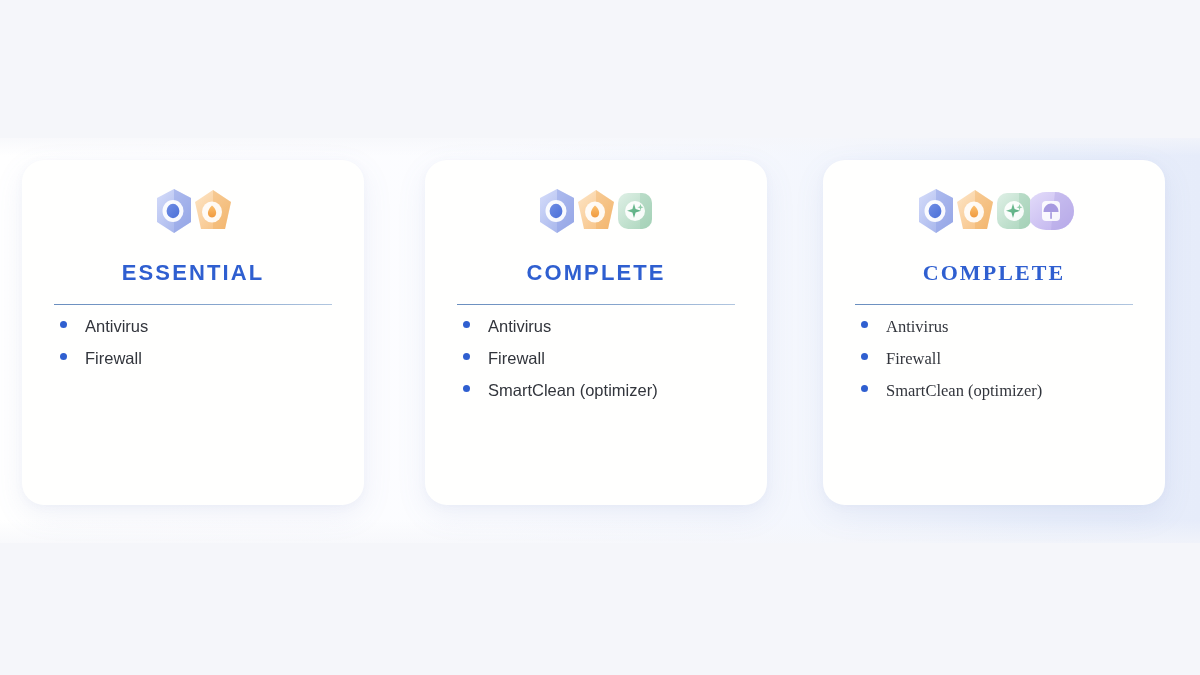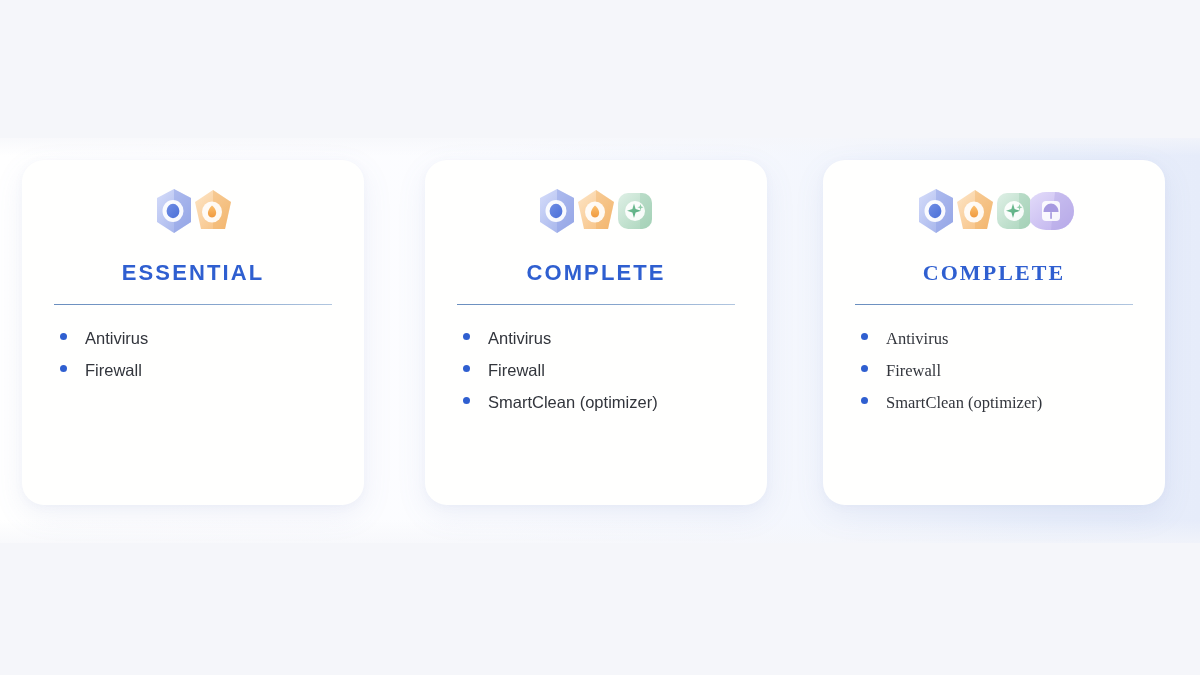--- a/index.html
+++ b/index.html
@@ -114,21 +114,21 @@
   .divider {
     margin: 18px 0 0 0;
     height: 1px;
     background: linear-gradient(90deg, #5a82b8 0%, #7a9cc8 60%, #a9c0dc 100%);
     opacity: 0.9;
   }
 
   
   .feature-list {
     list-style: none;
-    margin-top: 24px;
+    margin-top: 12px;
     padding-left: 6px;
   }
   .feature-item {
     display: flex;
     align-items: baseline;
     height: 32px;
   }
   .bullet {
     width: 7px;
     height: 7px;

